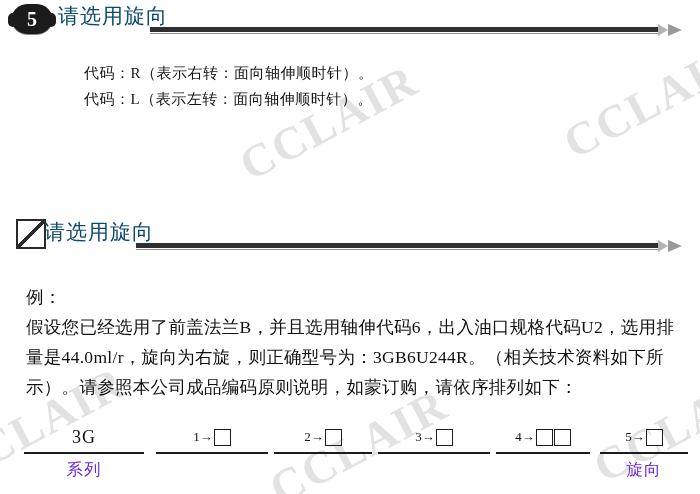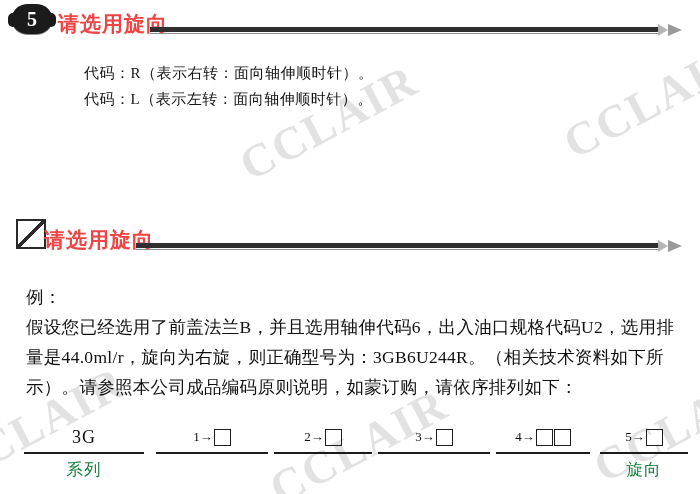--- a/index.html
+++ b/index.html
@@ -95,26 +95,26 @@
     width: 30px;
     height: 30px;
     background: linear-gradient(135deg, #ffffff 0%, #ffffff 46%, #2a2a2a 46%, #2a2a2a 54%, #ffffff 54%, #ffffff 100%);
     border: 2px solid #2a2a2a;
     box-sizing: border-box;
   }
 
   .sec-title {
     position: absolute;
     left: 58px;
-    top: 8px;
+    top: 0px;
     font-family: "Liberation Serif", serif;
     font-size: 21px;
-    font-weight: bold;
+    font-weight: normal;
     letter-spacing: 1px;
-    color: #ef4444;
+    color: #0c4a6e;
   }
   .sec6 .sec-title { left: 44px; }
 
   .rule-wrap {
     position: absolute;
     left: 150px;
     right: 12px;
     top: 25px;
     height: 12px;
   }
@@ -207,21 +207,21 @@
   }
   .cell .underline {
     height: 2px;
     background: #1c1c1c;
     margin: 2px 0 0 0;
   }
   .cell .label {
     font-family: Liberation Sans, sans-serif;
     font-size: 16.5px;
     letter-spacing: 1px;
-    color: #15803d;
+    color: #6d28d9;
     padding-top: 5px;
   }
   .box {
     display: inline-block;
     width: 17px;
     height: 17px;
     border: 1.5px solid #1c1c1c;
     box-sizing: border-box;
     vertical-align: middle;
     margin-left: 1px;

